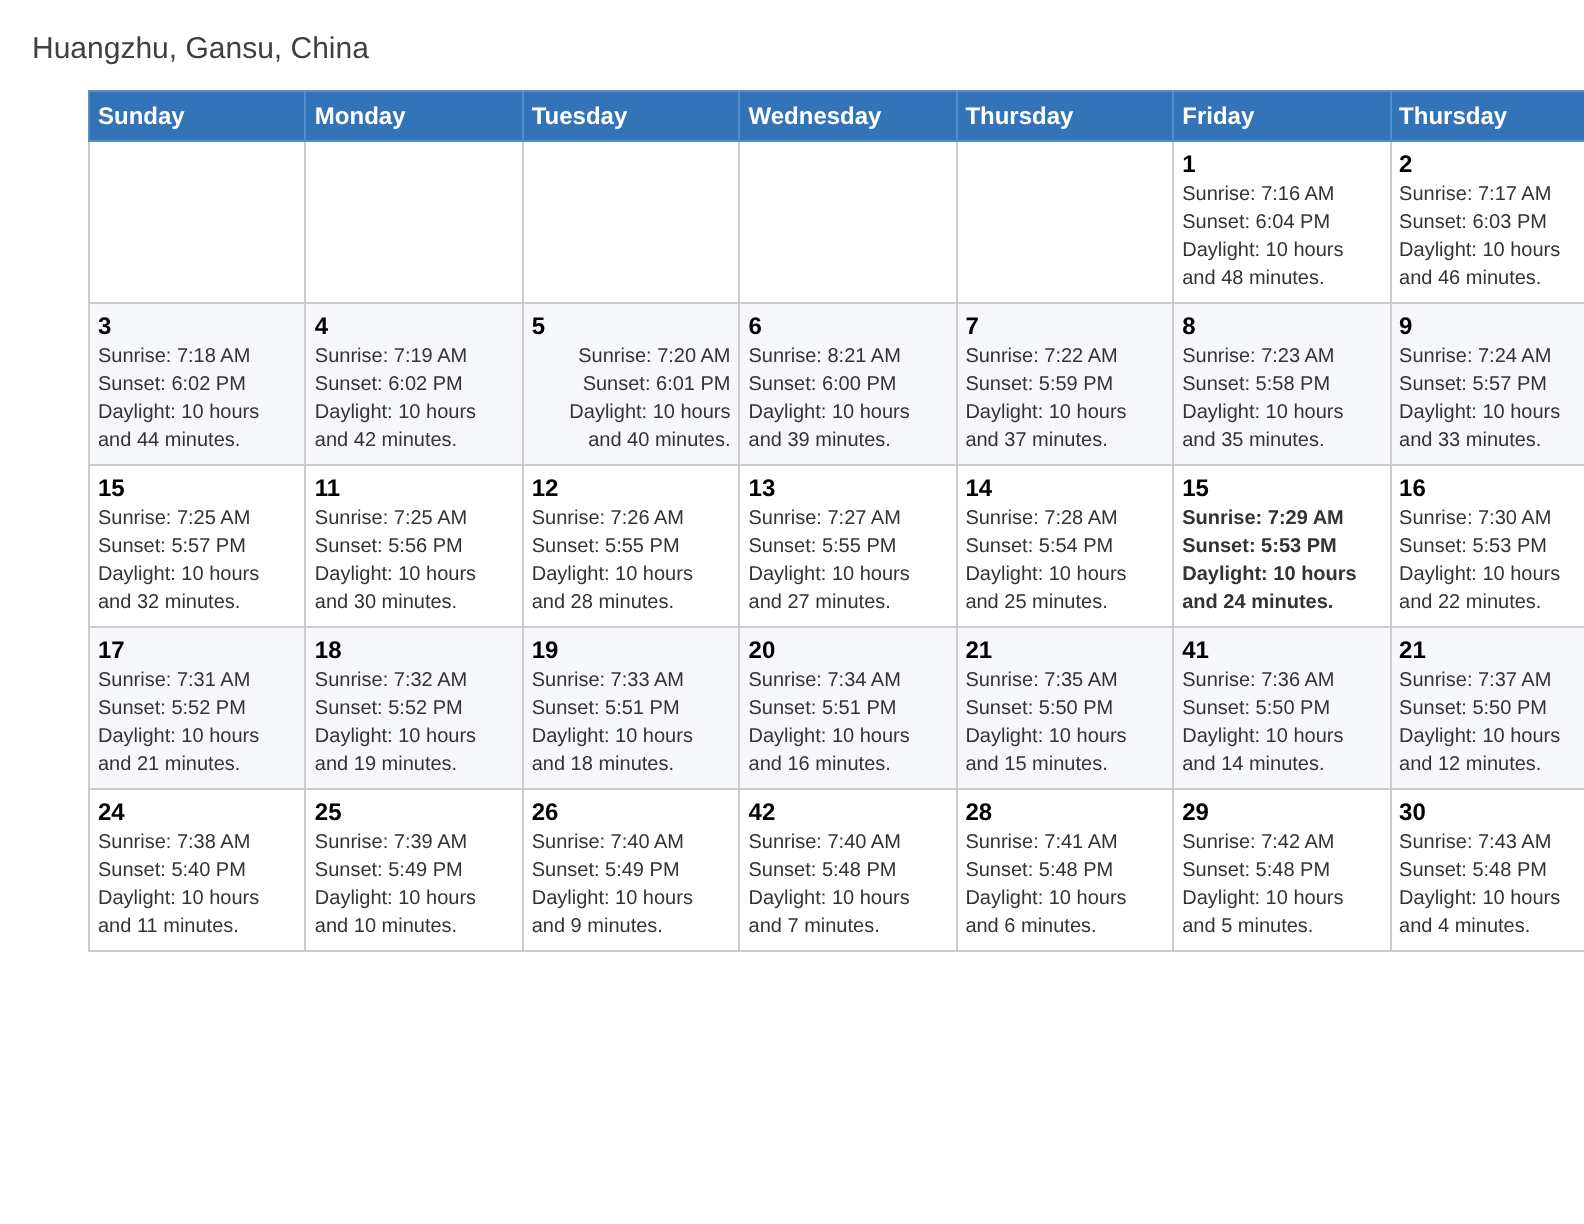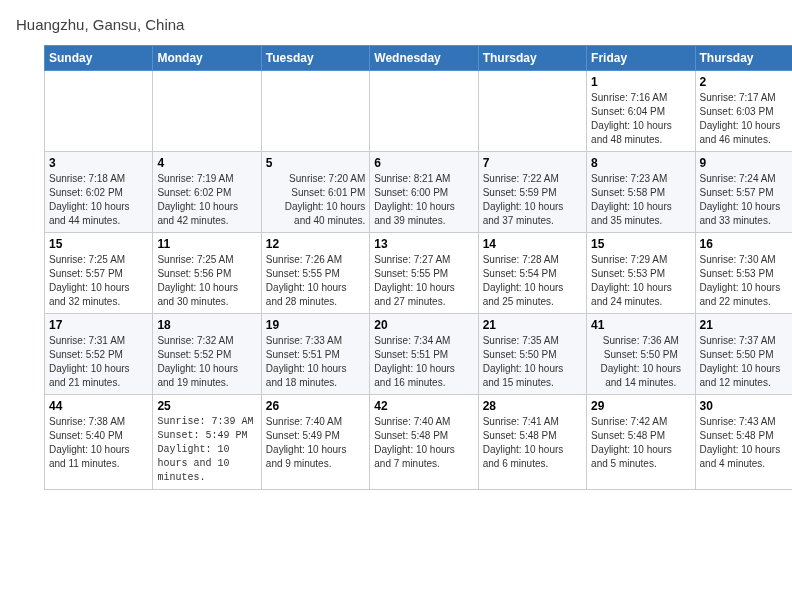--- a/index.html
+++ b/index.html
@@ -200,21 +200,21 @@
 Daylight: 10 hours and 27 minutes.</div>
         </td>
         <td>
           <span class="day-num">14</span>
           <div class="day-info" style="white-space: pre-line;">Sunrise: 7:28 AM
 Sunset: 5:54 PM
 Daylight: 10 hours and 25 minutes.</div>
         </td>
         <td>
           <span class="day-num">15</span>
-          <div class="day-info" style="white-space: pre-line;">Sunrise: 7:29 AM
+          <div class="day-info" style="white-space: pre-line; font-weight: bold;">Sunrise: 7:29 AM
 Sunset: 5:53 PM
 Daylight: 10 hours and 24 minutes.</div>
         </td>
         <td>
           <span class="day-num">16</span>
           <div class="day-info" style="white-space: pre-line;">Sunrise: 7:30 AM
 Sunset: 5:53 PM
 Daylight: 10 hours and 22 minutes.</div>
         </td>
       </tr>
@@ -244,41 +244,41 @@
 Daylight: 10 hours and 16 minutes.</div>
         </td>
         <td>
           <span class="day-num">21</span>
           <div class="day-info" style="white-space: pre-line;">Sunrise: 7:35 AM
 Sunset: 5:50 PM
 Daylight: 10 hours and 15 minutes.</div>
         </td>
         <td>
           <span class="day-num">41</span>
-          <div class="day-info" style="white-space: pre-line; text-align: center;">Sunrise: 7:36 AM
+          <div class="day-info" style="white-space: pre-line;">Sunrise: 7:36 AM
 Sunset: 5:50 PM
 Daylight: 10 hours and 14 minutes.</div>
         </td>
         <td>
           <span class="day-num">21</span>
           <div class="day-info" style="white-space: pre-line;">Sunrise: 7:37 AM
 Sunset: 5:50 PM
 Daylight: 10 hours and 12 minutes.</div>
         </td>
       </tr>
       <tr>
         <td>
-          <span class="day-num">44</span>
+          <span class="day-num">24</span>
           <div class="day-info" style="white-space: pre-line;">Sunrise: 7:38 AM
 Sunset: 5:40 PM
 Daylight: 10 hours and 11 minutes.</div>
         </td>
         <td>
           <span class="day-num">25</span>
-          <div class="day-info" style="white-space: pre-line; font-family: Liberation Mono, monospace;">Sunrise: 7:39 AM
+          <div class="day-info" style="white-space: pre-line;">Sunrise: 7:39 AM
 Sunset: 5:49 PM
 Daylight: 10 hours and 10 minutes.</div>
         </td>
         <td>
           <span class="day-num">26</span>
           <div class="day-info" style="white-space: pre-line;">Sunrise: 7:40 AM
 Sunset: 5:49 PM
 Daylight: 10 hours and 9 minutes.</div>
         </td>
         <td>

